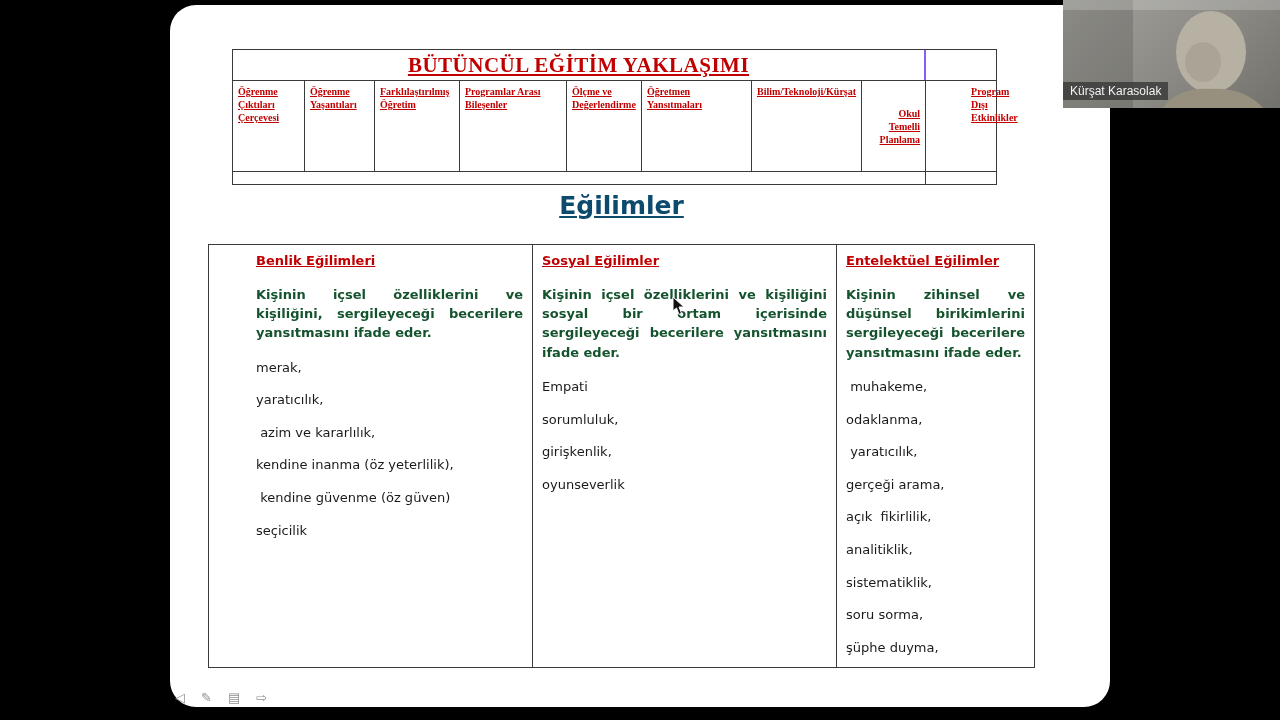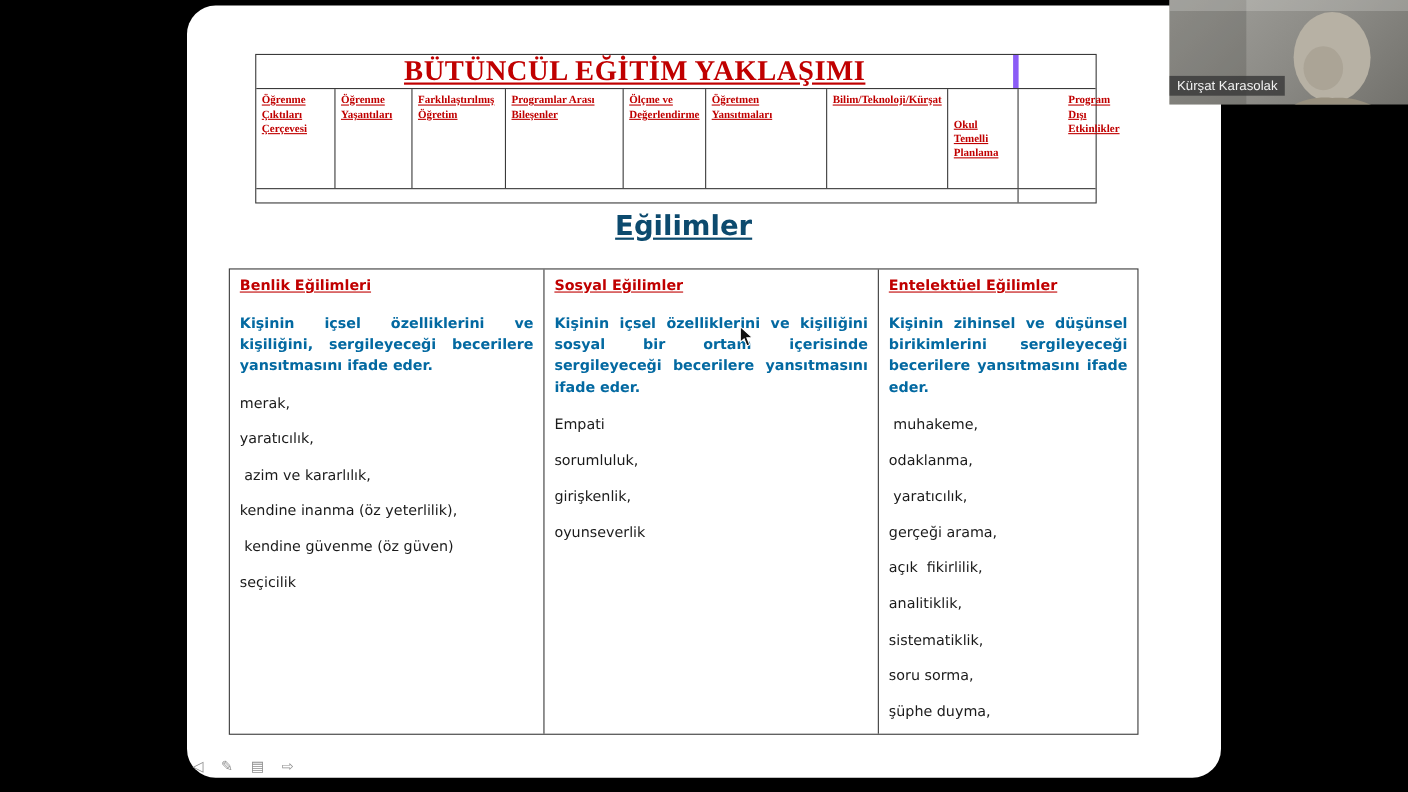--- a/index.html
+++ b/index.html
@@ -15,59 +15,59 @@
   
   .fw-table{
     position:absolute;left:62px;top:44px;width:763px;
     font-family:"Liberation Serif","DejaVu Serif",serif;color:#C00000;
     border:1px solid #3a3a3a;box-sizing:content-box;
   }
   .fw-row{display:flex;border-bottom:1px solid #3a3a3a;}
   .fw-row:last-child{border-bottom:none;}
   .fw-title-cell{
     flex:0 0 693px;box-sizing:border-box;display:flex;align-items:center;justify-content:center;
-    height:30px;font-size:26px;font-weight:bold;text-decoration:underline;
-    border-right:5px solid #8b5cf6;letter-spacing:0.5px;
+    height:30px;font-size:21px;font-weight:bold;text-decoration:underline;
+    border-right:2px solid #8b5cf6;letter-spacing:0.5px;
   }
   .fw-title-spacer{flex:1;}
   .fw-cell{
     box-sizing:border-box;height:90px;padding:4px 5px;border-right:1px solid #3a3a3a;
     font-size:10px;font-weight:bold;text-decoration:underline;line-height:1.3;
   }
   .fw-cell:last-child{border-right:none;margin-left:40px;}
-  .fw-cell.center-v{display:flex;align-items:center;}
+  .fw-cell.center-v{display:flex;align-items:center;text-align:right;}
   .c0{flex:0 0 72px}.c1{flex:0 0 70px}.c2{flex:0 0 85px}.c3{flex:0 0 107px}
   .c4{flex:0 0 75px}.c5{flex:0 0 110px}.c6{flex:0 0 110px}.c7{flex:0 0 64px}.c8{flex:1}
   .fw-b-main{flex:0 0 693px;height:12px;border-right:1px solid #3a3a3a;box-sizing:border-box;}
   .fw-b-tail{flex:1;}
   
   .section-heading{
     position:absolute;top:186px;left:38px;width:827px;text-align:center;
     font-size:25px;font-weight:bold;color:#0c4a6e;text-decoration:underline;
   }
   
   .tend-table{
     position:absolute;left:38px;top:239px;width:827px;height:424px;
-    display:flex;border:1px solid #3a3a3a;box-sizing:border-box;background:#fff;
+    display:flex;border:1px solid #3a3a3a;box-sizing:border-box;background:#fff;padding-left:38px;
   }
   .tend-col{box-sizing:border-box;padding:6px 9px 0;border-right:1px solid #3a3a3a;overflow:hidden;}
   .tend-col:last-child{border-right:none;}
   .tc0{flex:0 0 286px}.tc1{flex:0 0 304px}.tc2{flex:1}
   .tend-title{color:#C00000;font-weight:bold;text-decoration:underline;font-size:13px;margin:2px 0 3px;}
-  .tend-desc{color:#0369a1;font-weight:bold;font-size:13px;line-height:1.48;text-align:justify;margin:17px 0 6px;}
+  .tend-desc{color:#14532d;font-weight:bold;font-size:13px;line-height:1.48;text-align:justify;margin:17px 0 6px;}
   .tend-item{font-size:13px;color:#1a1a1a;margin-top:17px;white-space:pre-wrap;line-height:1.2;}
   
   .pg-toolbar{
     position:absolute;left:5px;bottom:3px;display:flex;gap:16px;align-items:center;
     color:#8f8f8f;font-size:13px;
   }
   .pg-toolbar .tool{cursor:pointer;line-height:1;}
   
   .webcam{
-    position:absolute;left:1063px;top:0;width:217px;height:95px;z-index:3;
+    position:absolute;left:1063px;top:0;width:217px;height:108px;z-index:3;
     background:linear-gradient(135deg,#a3a29d 0%,#8b8a85 55%,#72716c 100%);overflow:hidden;
   }
   .webcam svg{display:block;}
   .name-tag{
     position:absolute;left:0;bottom:8px;background:rgba(60,60,60,0.85);color:#f2f2f2;
     font-size:12px;padding:2px 7px;font-family:"Liberation Sans","DejaVu Sans",sans-serif;
   }
   
   .cursor{position:absolute;left:672px;top:296px;z-index:5;}
 </style>

